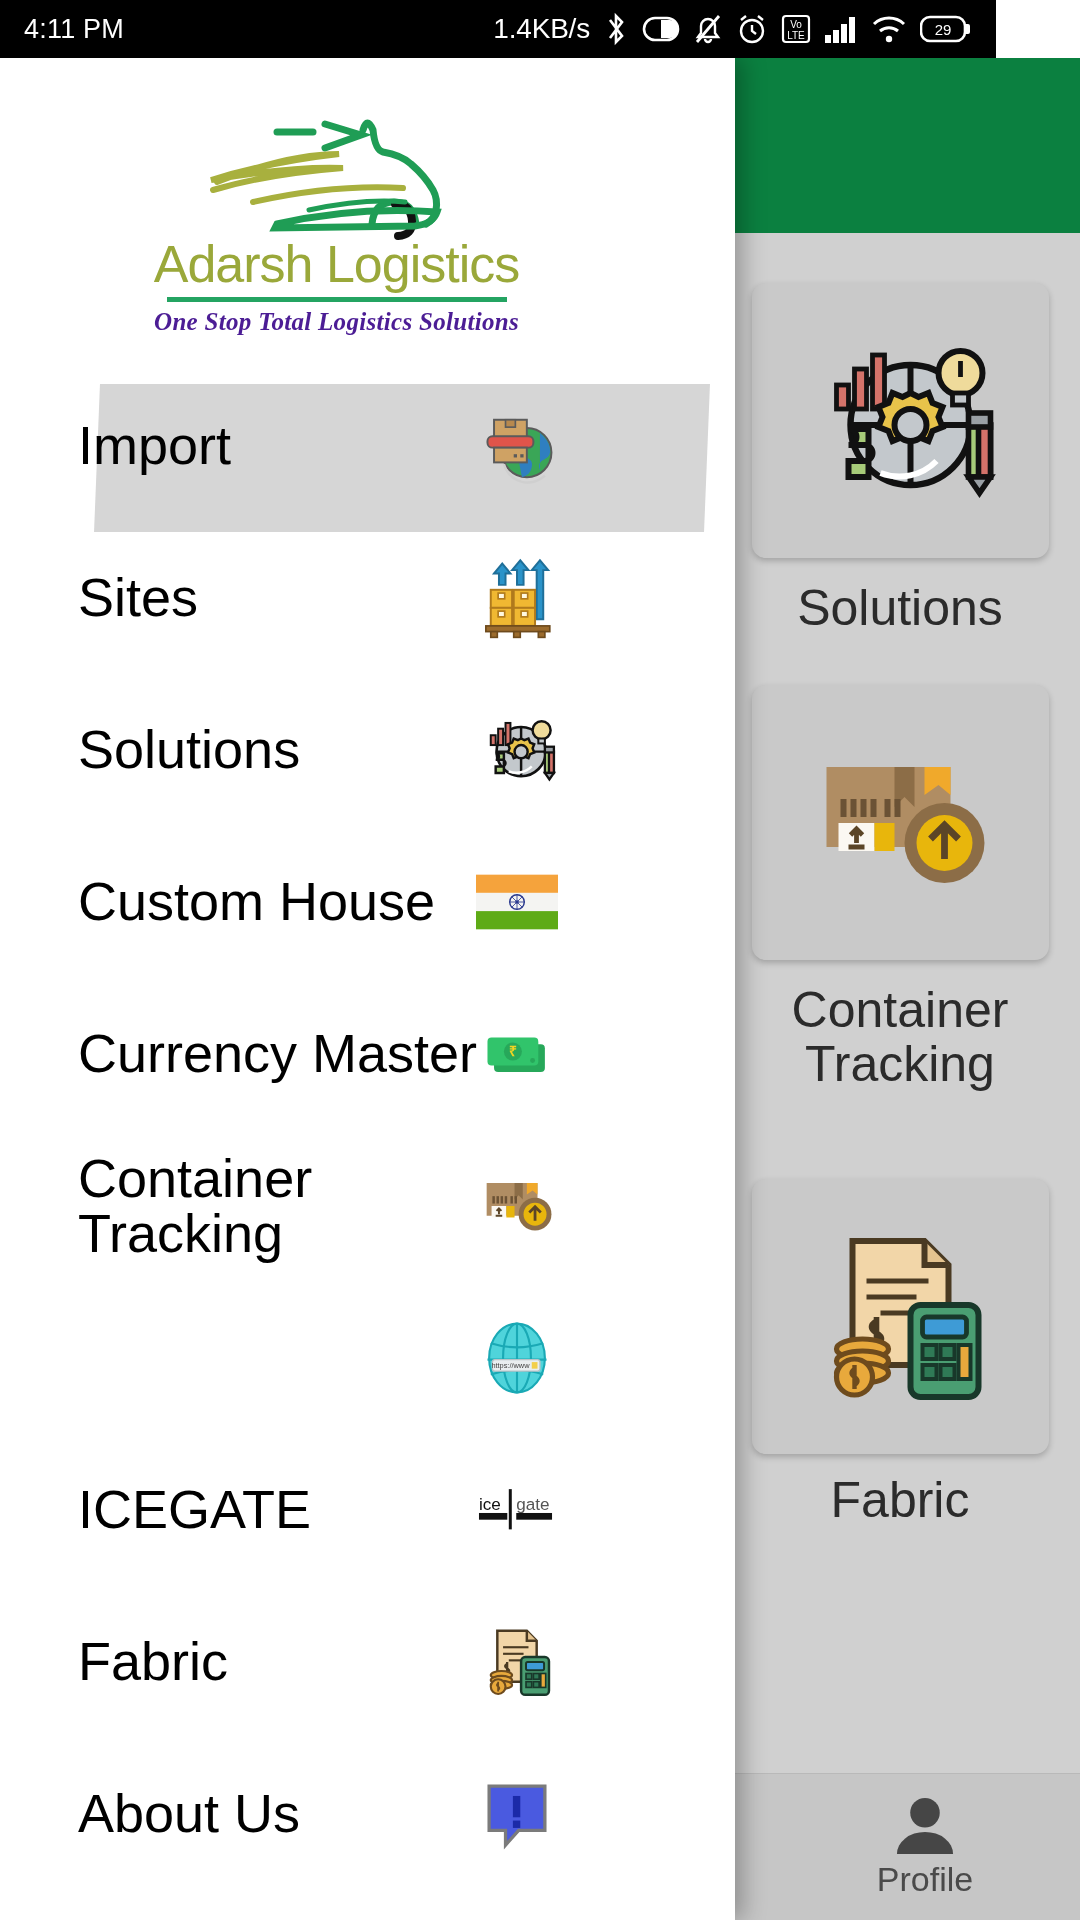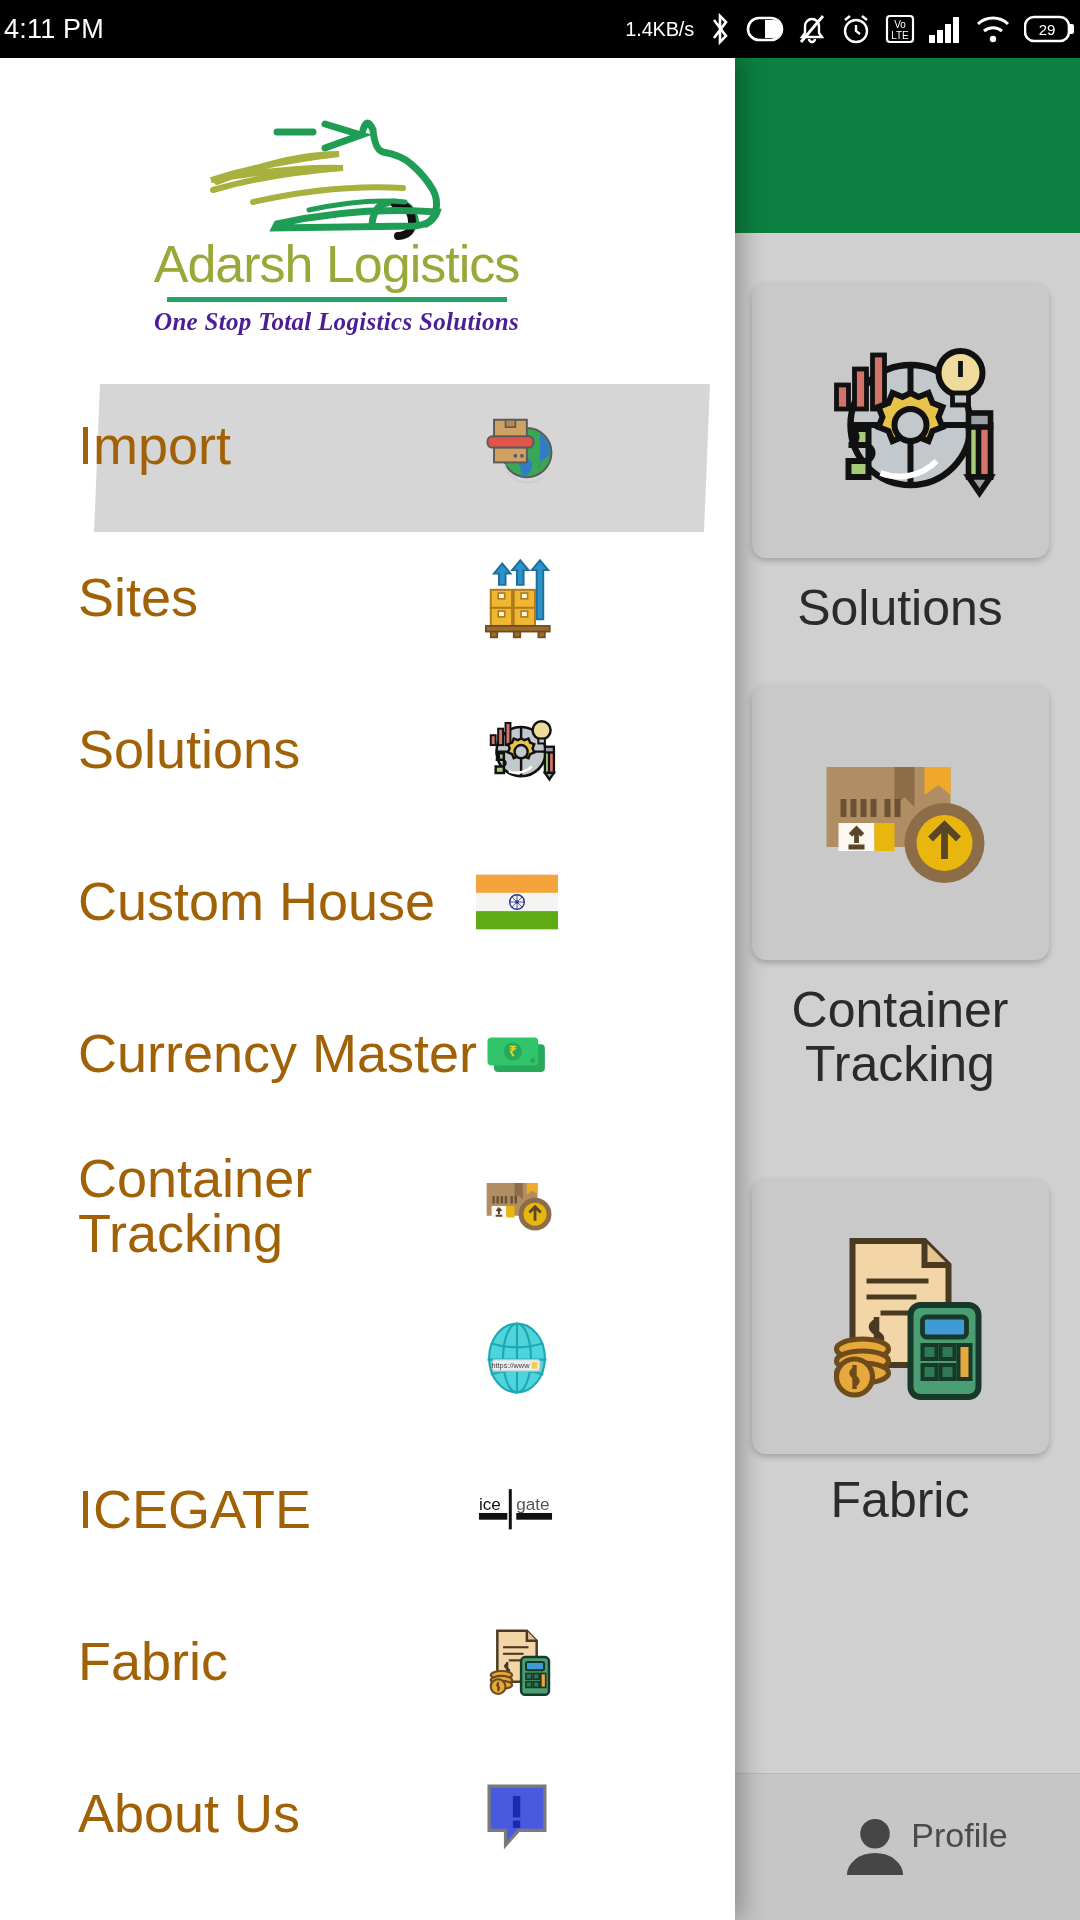--- a/index.html
+++ b/index.html
@@ -3,27 +3,27 @@
 <meta charset="utf-8">
 <style>
   * { margin:0; padding:0; box-sizing:border-box; }
   html,body { width:1080px; height:1920px; overflow:hidden; background:#fff;
               font-family:"Liberation Sans", sans-serif; }
 
   #root { position:relative; width:1080px; height:1920px; background:#fff; }
 
   
   .statusbar{
-    position:absolute; top:0; left:0; width:1080px; height:58px;
+    position:absolute; top:0; left:0; width:996px; height:58px;
     background:#000; color:#fff; display:flex; align-items:center;
-    padding:0 4px; z-index:60;
+    padding:0 24px; z-index:60;
   }
   .sb-time{ font-size:27px; letter-spacing:.2px; }
   .sb-right{ margin-left:auto; display:flex; align-items:center; gap:13px; }
-  .sb-net{ font-size:20px; letter-spacing:-.2px; }
+  .sb-net{ font-size:28px; letter-spacing:-.2px; }
   .sb-ic{ display:block; }
 
   
   .mainscreen{
     position:absolute; top:58px; left:0; width:1080px; height:1862px;
     background:#d0d0d0; z-index:10;
   }
   .appbar{
     position:absolute; top:0; left:0; width:1080px; height:175px;
     background:#0b8040; display:flex; align-items:center;
@@ -43,21 +43,21 @@
     position:absolute; width:420px; text-align:center; color:#2b2b2b;
     font-size:50px; line-height:1.08; font-weight:400;
   }
 
   
   .bottomnav{
     position:absolute; left:0; bottom:0; width:1080px; height:147px;
     background:#c6c6c6; border-top:1px solid #b9b9b9;
     display:flex; align-items:center; justify-content:flex-end;
   }
-  .bn-item{ width:310px; display:flex; flex-direction:row; 
+  .bn-item{ width:310px; display:flex; flex-direction:column; align-items:center;
             justify-content:center; gap:3px; }
   .bn-label{ font-size:34px; color:#4a4a4a; }
 
   
   .scrim{ position:absolute; top:58px; left:0; width:1080px; height:1862px;
           background:rgba(255,255,255,0.0); z-index:20; pointer-events:none; }
 
   
   .drawer{
     position:absolute; top:58px; left:0; width:735px; height:1862px;
@@ -85,21 +85,21 @@
   .ditem{
     position:relative; height:152px; display:flex; align-items:center;
     padding:0 0 0 78px; background:transparent;
   }
   .ditem.selected::before{
     content:""; position:absolute; left:97px; top:14px;
     width:610px; height:148px; background:#d6d6d6;
     transform:skewX(-2.3deg); z-index:0;
   }
   .ditem-label{
-    position:relative; z-index:1; font-size:54px; color:#a16207; line-height:1.02;
+    position:relative; z-index:1; font-size:54px; color:#000000; line-height:1.02;
     max-width:430px; font-weight:400;
   }
   .ditem-icon{
     position:absolute; right:175px; top:50%; transform:translateY(-50%);
     width:86px; height:86px; display:flex; align-items:center; justify-content:center;
     z-index:1;
   }
 </style>
 </head>
 <body>

